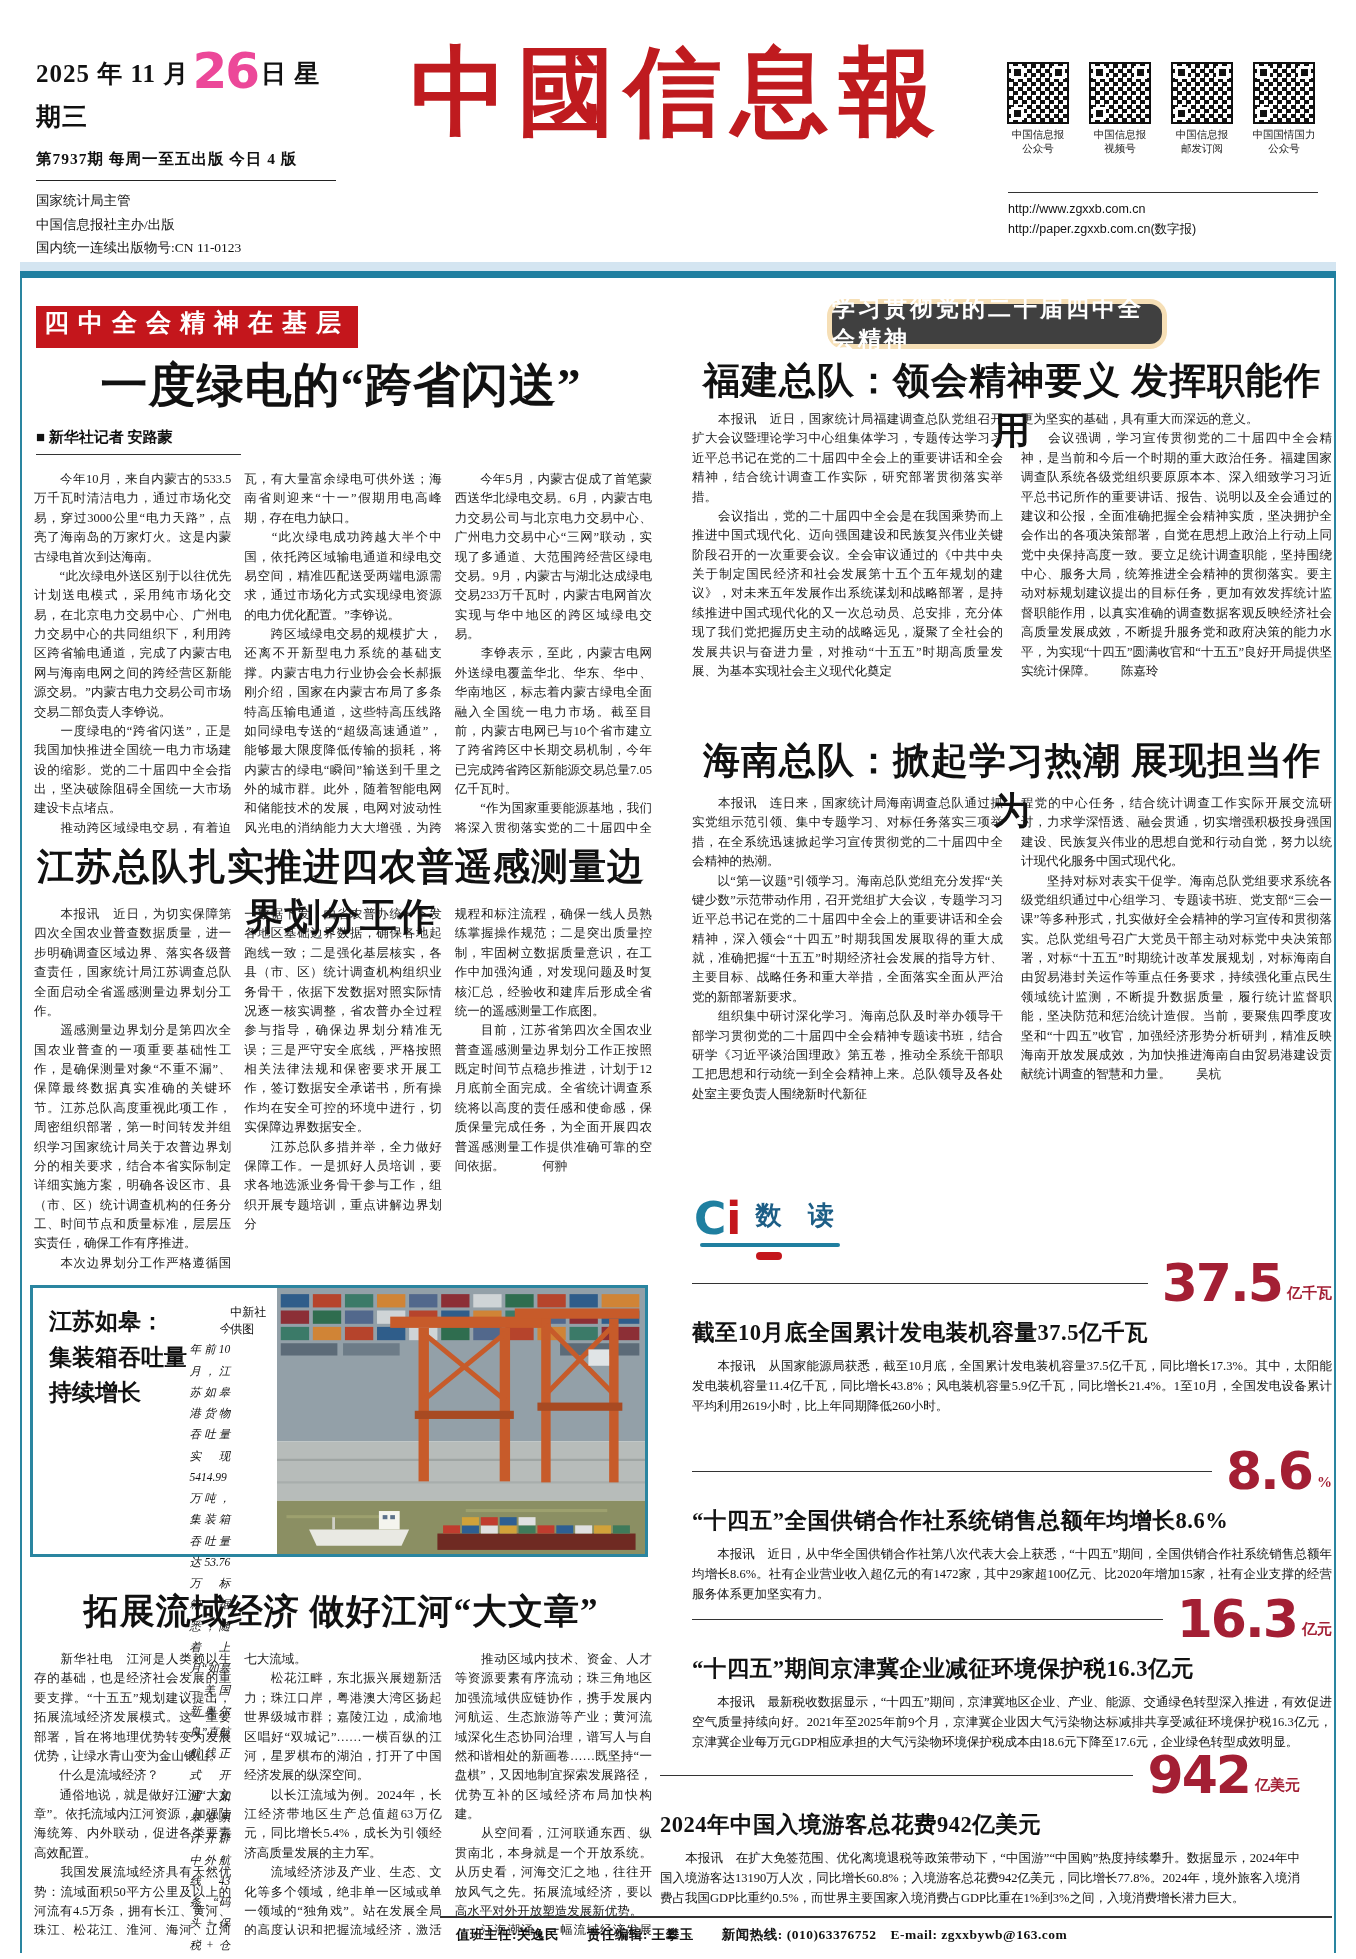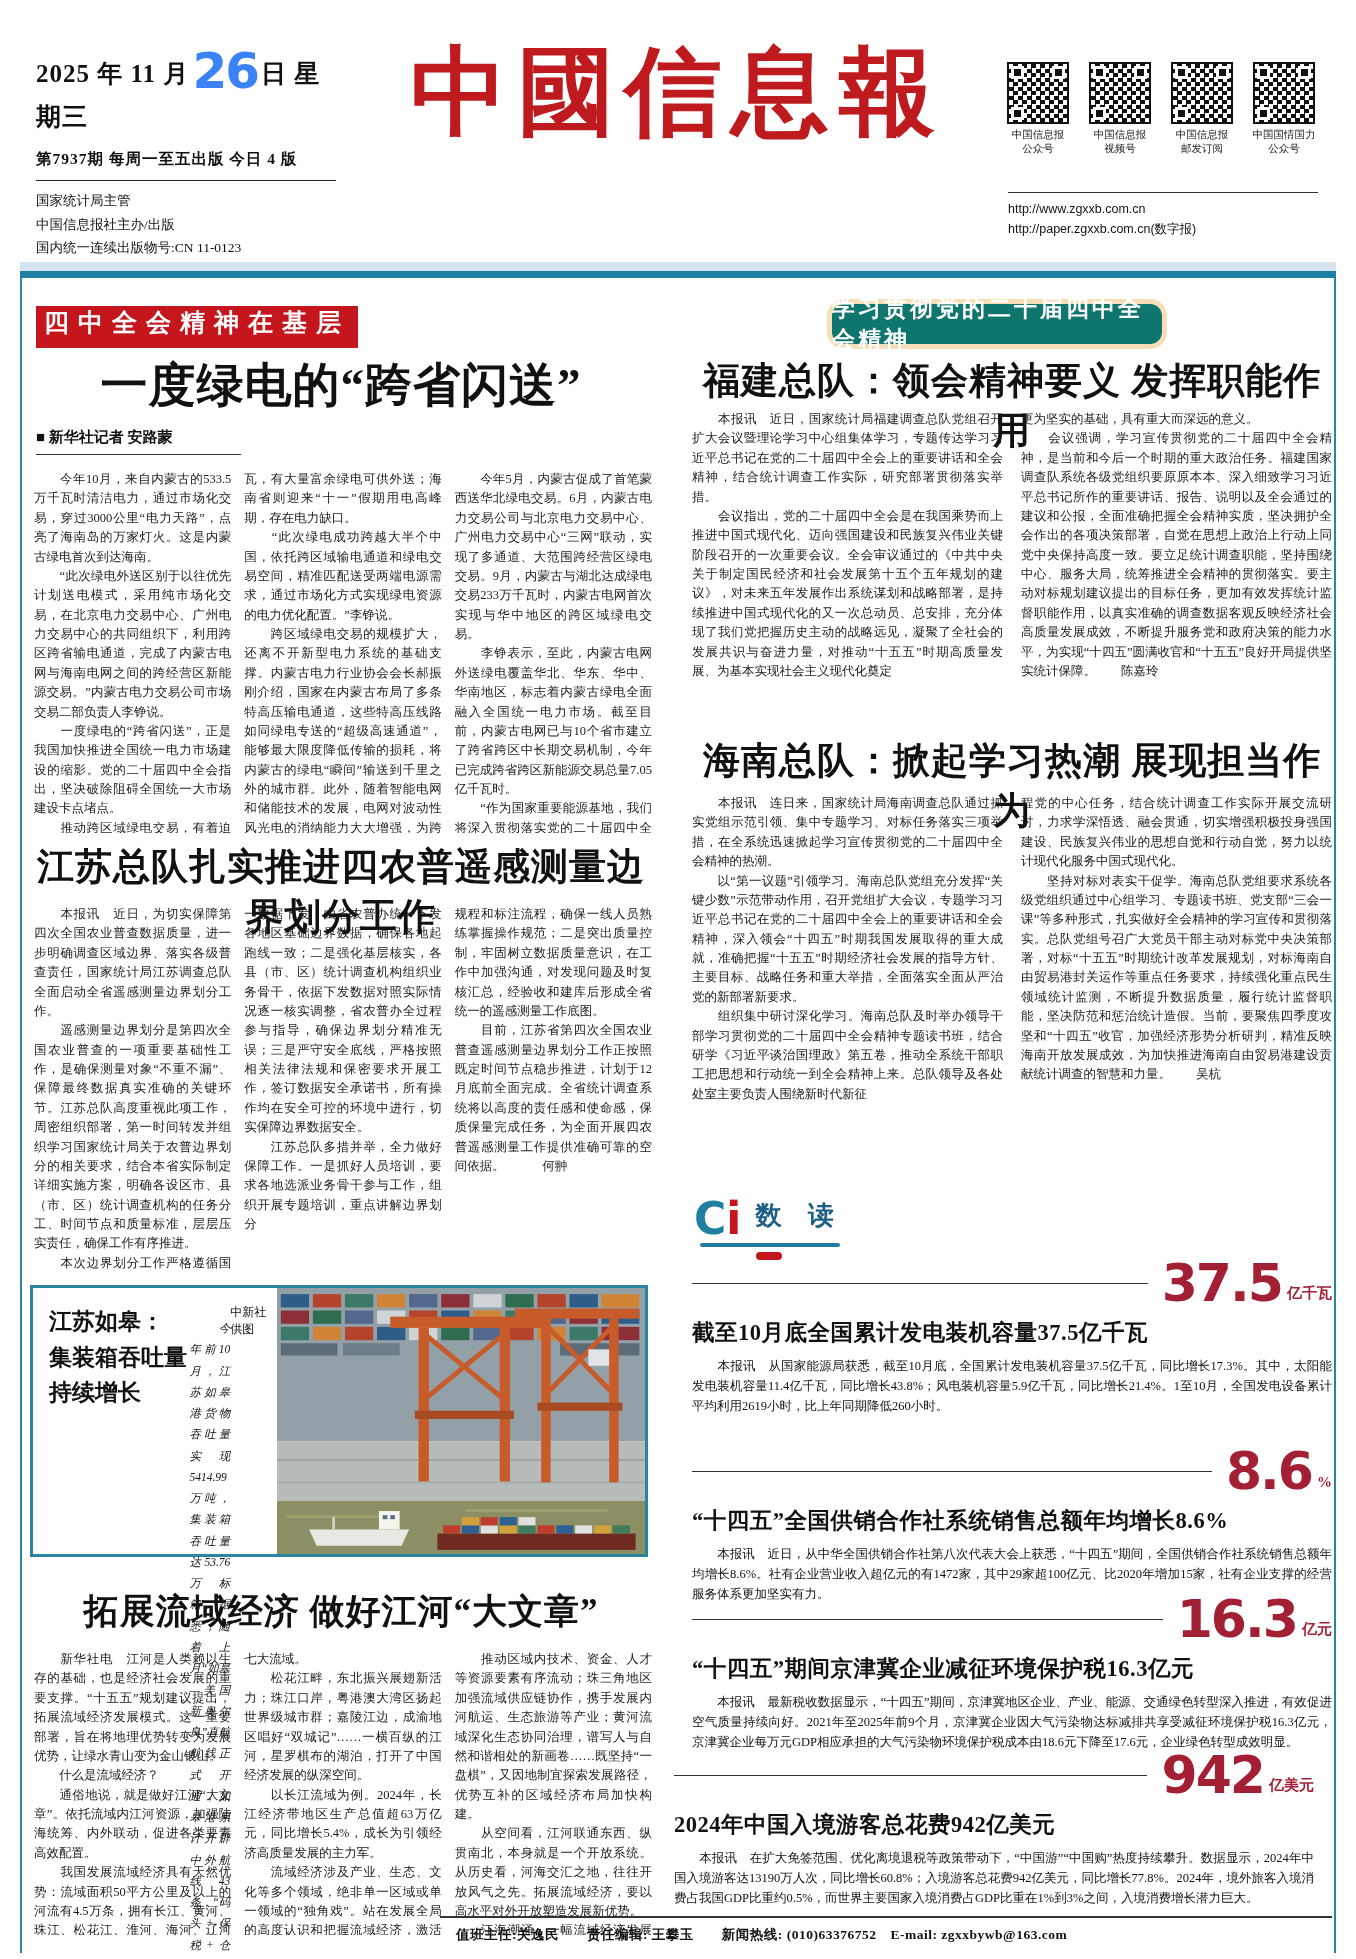--- a/index.html
+++ b/index.html
@@ -2,21 +2,21 @@
 <html><head>
 <meta charset="utf-8">
 <style>
   html,body{margin:0;padding:0;background:#dfe3e6;}
   .page{position:relative;width:1356px;height:1959px;margin:0 auto;background:#ffffff;
         font-family:"Liberation Serif",serif;color:#111;overflow:hidden;}
   .abs{position:absolute;}
 
   
   .dateline{font-size:25px;font-weight:bold;color:#111;letter-spacing:1px;}
-  .date-day{font-size:50px;font-weight:bold;color:#3b82f6;font-family:"DejaVu Sans",sans-serif;
+  .date-day{font-size:50px;font-weight:bold;color:#ec4899;font-family:"DejaVu Sans",sans-serif;
             vertical-align:-6px;letter-spacing:-2px;padding:0 3px;}
   .issueline{font-size:15.5px;font-weight:bold;margin-top:16px;letter-spacing:1px;}
   .pubinfo{border-top:1.5px solid #222;margin-top:10px;padding-top:8px;font-size:13.5px;line-height:1.75;}
   .masthead-cn{font-size:97px;font-weight:bold;color:#bf1b1f;letter-spacing:10px;line-height:1.1;
                font-family:"Liberation Serif",serif;white-space:nowrap;}
   .masthead-en{font-size:21px;font-weight:bold;letter-spacing:7px;color:#222;margin-top:6px;text-align:center;}
   .qr-row{display:flex;gap:10px;}
   .qr-item{width:72px;text-align:center;}
   .qr{position:relative;width:58px;height:58px;margin:0 auto;border:2px solid #111;
       background:repeating-conic-gradient(#111 0 25%,#fff 0 50%);background-size:9px 9px;}
@@ -26,21 +26,21 @@
   .qr-label{font-size:10.5px;line-height:1.35;margin-top:4px;white-space:pre-line;color:#222;}
   .url-block{border-top:1.5px solid #333;padding-top:6px;font-size:12.5px;line-height:1.6;
              font-family:"Liberation Sans",sans-serif;}
 
   .rule-light{background:#d4e5f1;} .rule-teal{background:#1f7fa0;}
   .edge{background:#2a85a0;}
 
   
   .banner-left{background:#c4161c;color:#fff;display:flex;justify-content:center;
                font-size:25px;font-weight:bold;letter-spacing:9px;}
-  .banner-right{background:#0f766e;color:#fff;display:flex;align-items:center;justify-content:center;
+  .banner-right{background:#404040;color:#fff;display:flex;align-items:center;justify-content:center;
                 font-size:23px;font-weight:bold;letter-spacing:3px;border-radius:12px;
                 box-shadow:0 0 0 5px #f6dfb6;}
 
   
   .h-main{font-size:47px;font-weight:bold;text-align:center;letter-spacing:1px;}
   .h-mid{font-size:37px;font-weight:bold;text-align:center;letter-spacing:1px;}
   .h-right{font-size:37px;font-weight:bold;text-align:center;letter-spacing:1px;}
   .h-river{font-size:35px;font-weight:bold;text-align:center;letter-spacing:1px;}
 
   .byline{font-size:15px;font-weight:bold;border-bottom:1.5px solid #333;padding-bottom:7px;}
@@ -334,21 +334,21 @@
   <div class="abs" style="left:692px;top:1596px;width:640px;">
     <div class="num-row">
       <div class="hairline"></div>
       <span class="big-num">16.3</span>
       <span class="num-unit">亿元</span>
     </div>
     <div class="item-title">“十四五”期间京津冀企业减征环境保护税16.3亿元</div>
     <div class="item-body">　　本报讯　最新税收数据显示，“十四五”期间，京津冀地区企业、产业、能源、交通绿色转型深入推进，有效促进空气质量持续向好。2021年至2025年前9个月，京津冀企业因大气污染物达标减排共享受减征环境保护税16.3亿元，京津冀企业每万元GDP相应承担的大气污染物环境保护税成本由18.6元下降至17.6元，企业绿色转型成效明显。</div>
   </div>
 
-  <div class="abs" style="left:674px;top:1752px;width:640px;">
+  <div class="abs" style="left:660px;top:1752px;width:640px;">
     <div class="num-row">
       <div class="hairline"></div>
       <span class="big-num">942</span>
       <span class="num-unit">亿美元</span>
     </div>
     <div class="item-title">2024年中国入境游客总花费942亿美元</div>
     <div class="item-body">　　本报讯　在扩大免签范围、优化离境退税等政策带动下，“中国游”“中国购”热度持续攀升。数据显示，2024年中国入境游客达13190万人次，同比增长60.8%；入境游客总花费942亿美元，同比增长77.8%。2024年，境外旅客入境消费占我国GDP比重约0.5%，而世界主要国家入境消费占GDP比重在1%到3%之间，入境消费增长潜力巨大。</div>
   </div>
 
   <div class="abs footer-line" style="left:440px;top:1916px;width:892px;"></div>

